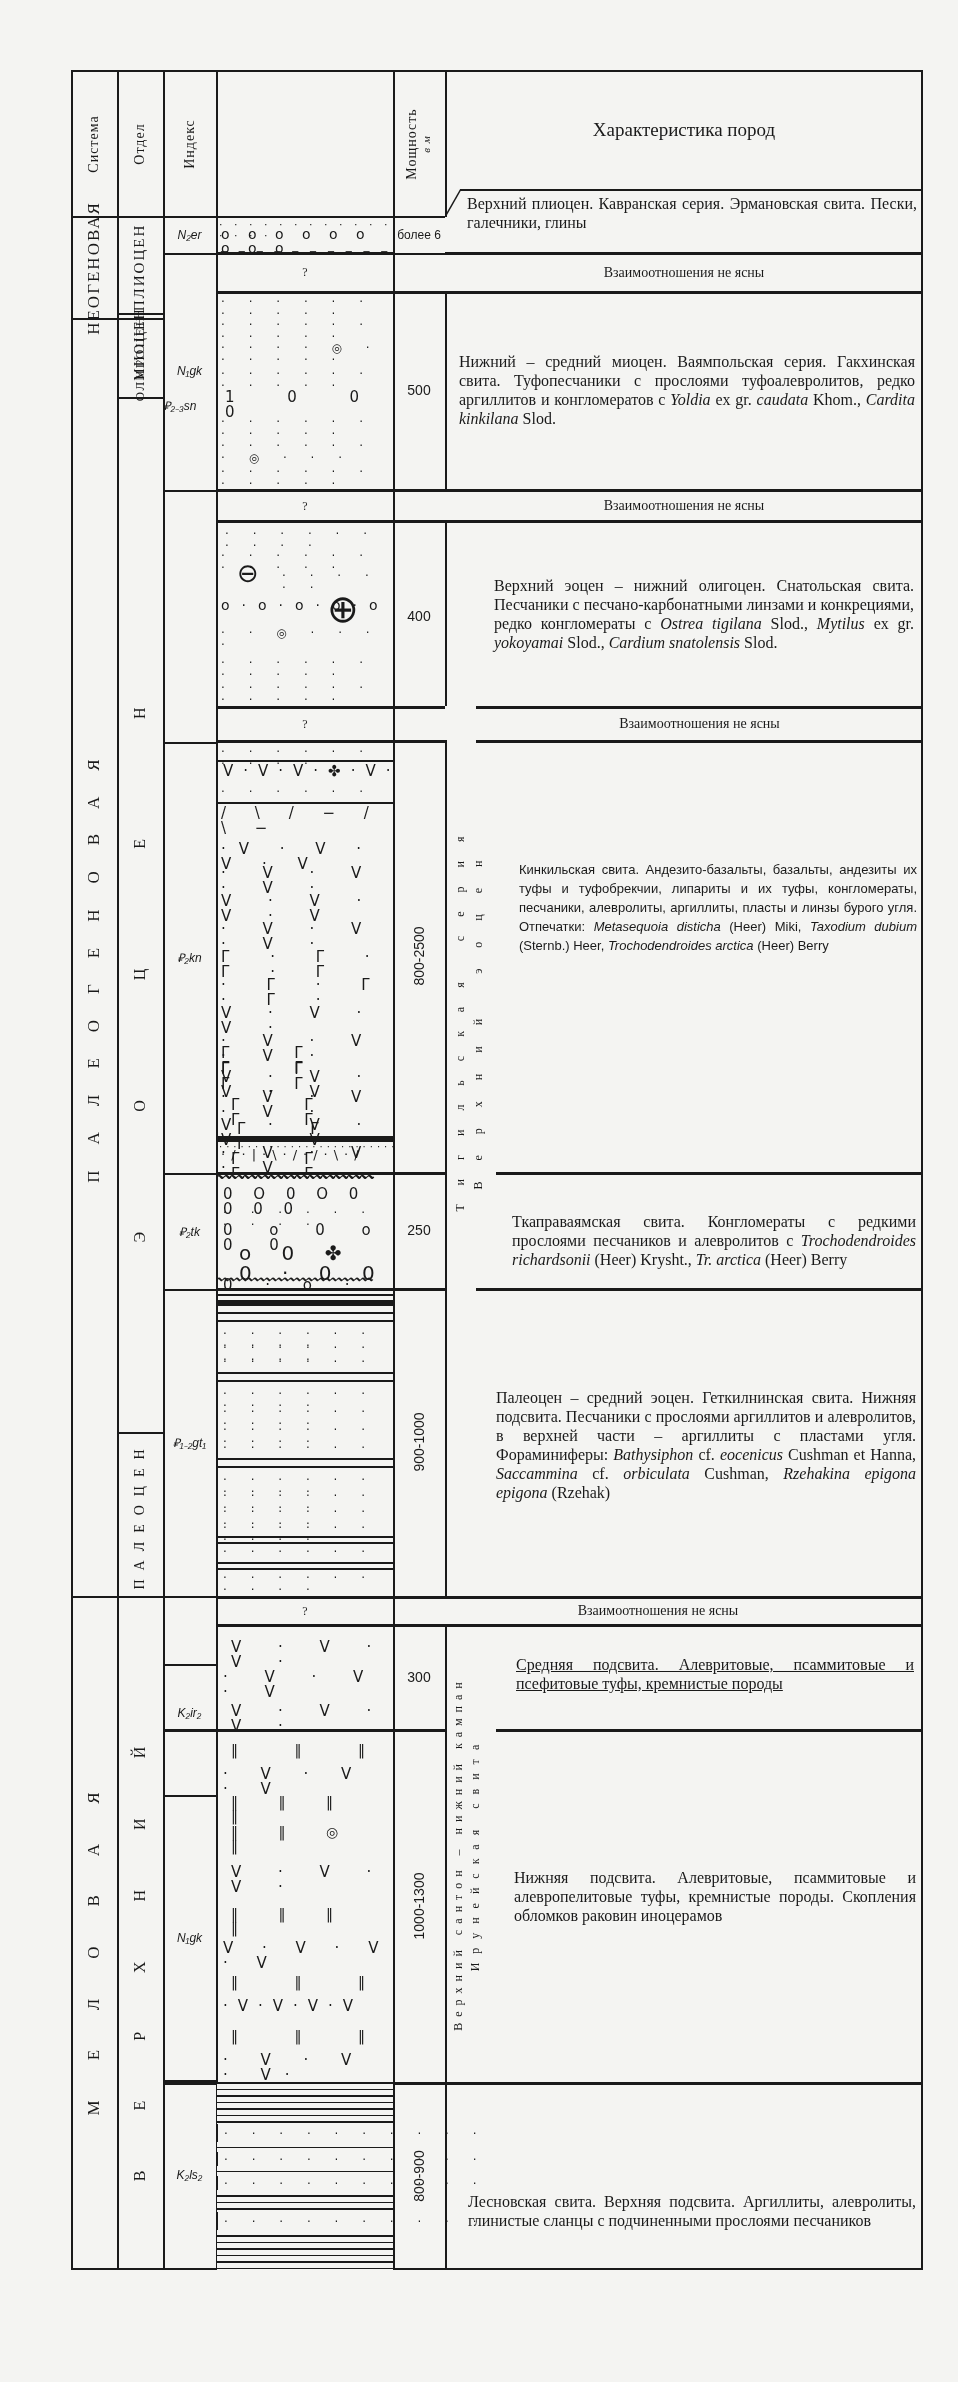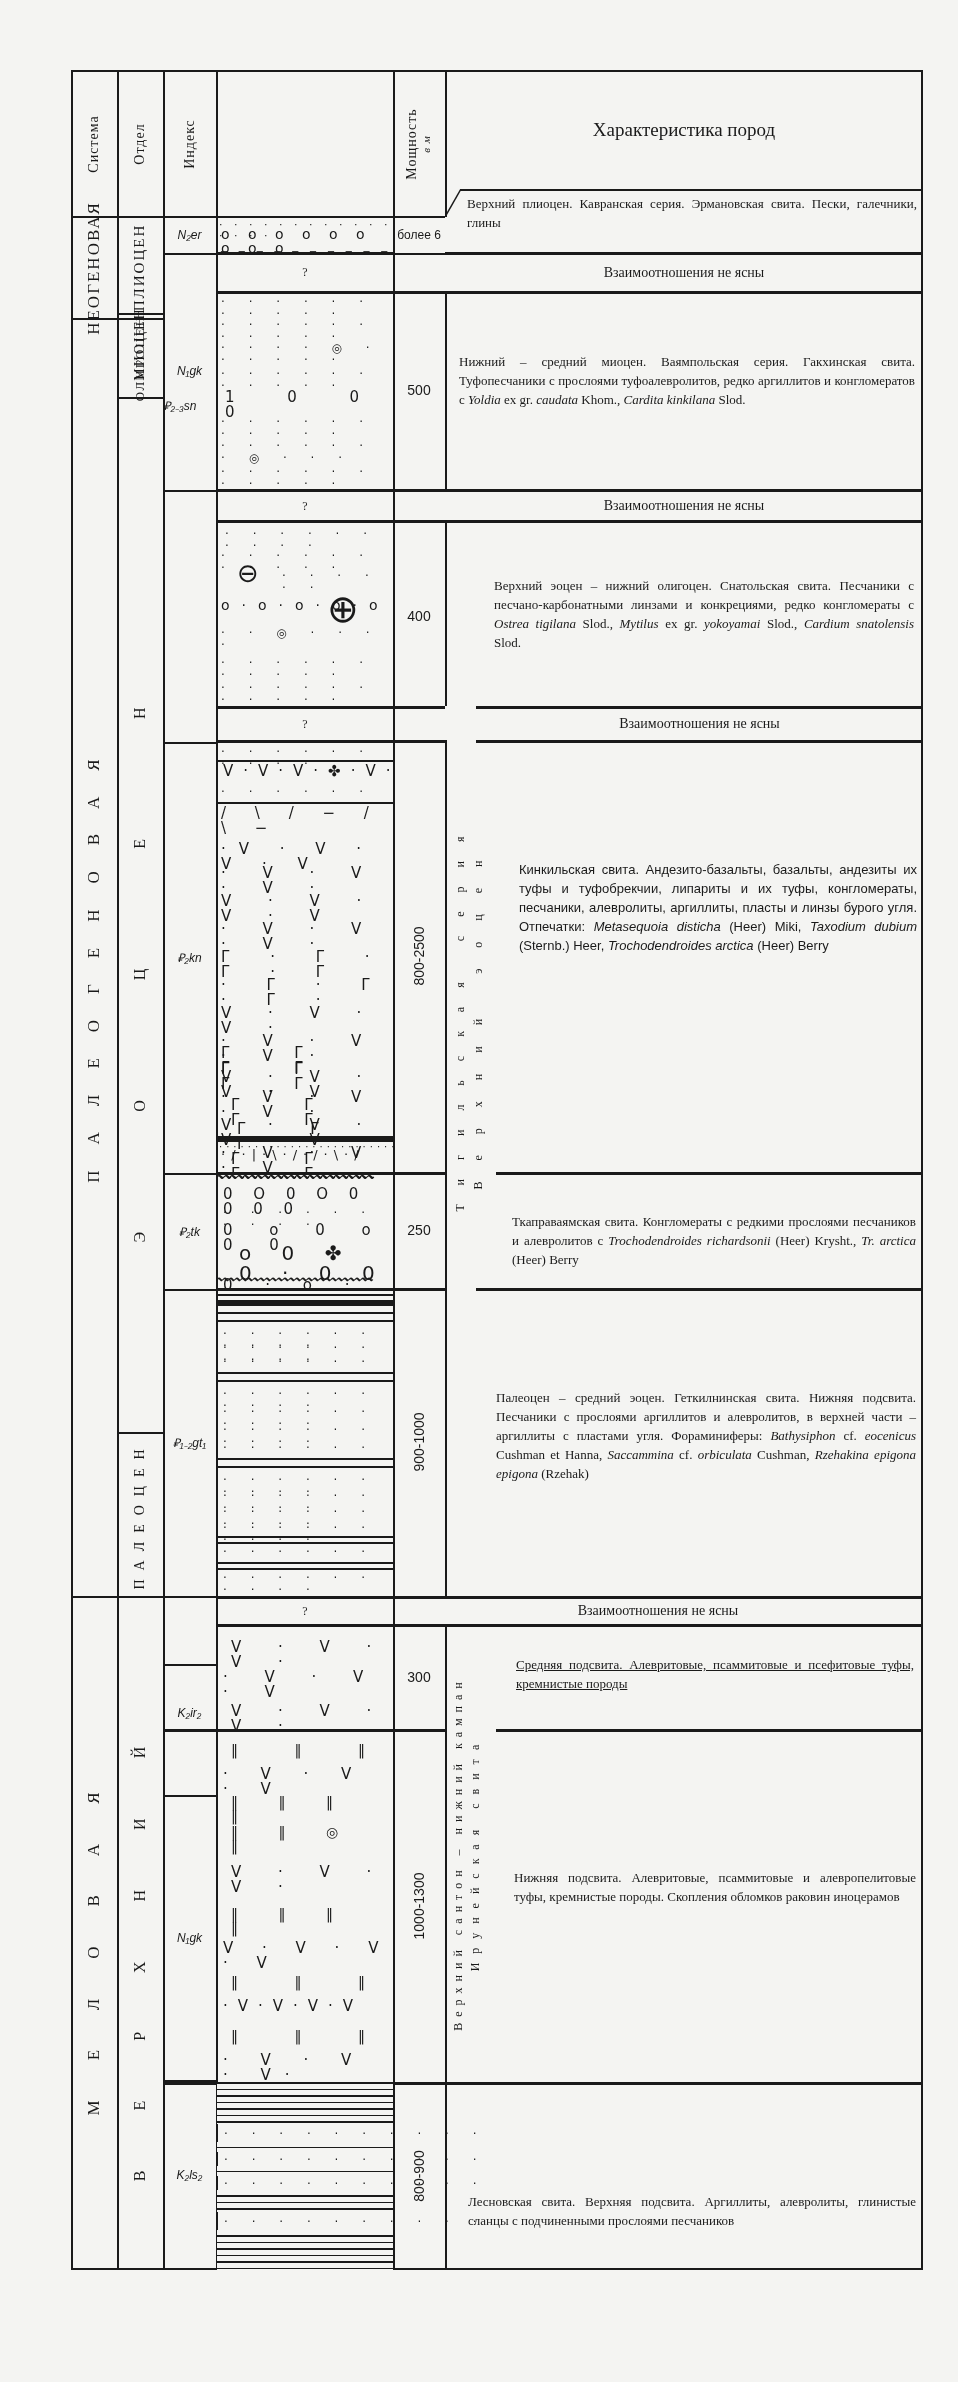--- a/index.html
+++ b/index.html
@@ -9,21 +9,21 @@
   .hline{position:absolute;background:#1a1a1a;height:1.5px;}
   .thick{height:2.5px;}
   .hdr{position:absolute;display:flex;align-items:center;justify-content:center;}
   .rot{transform:rotate(-90deg);white-space:nowrap;}
   .hdr-small{font-size:14px;letter-spacing:1px;}
   .hdr-big{font-size:19px;}
   .sys-label{position:absolute;display:flex;align-items:center;justify-content:center;font-size:17px;letter-spacing:2px;}
   .spaced{letter-spacing:26px;}
   .idx{position:absolute;font-size:12px;font-style:italic;font-family:"Liberation Sans",sans-serif;display:flex;align-items:center;justify-content:center;}
   .thk{position:absolute;font-size:14px;font-family:"Liberation Sans",sans-serif;display:flex;align-items:center;justify-content:center;}
-  .desc{position:absolute;font-size:13px;line-height:19px;text-align:justify;}
+  .desc{position:absolute;font-size:16px;line-height:19px;text-align:justify;}
   .desc i{font-style:italic;}
   .unk{position:absolute;font-size:14px;display:flex;align-items:center;justify-content:center;}
   .q{position:absolute;font-size:12px;display:flex;align-items:center;justify-content:center;}
   .pat{position:absolute;overflow:hidden;}
   .sym{position:absolute;font-family:"DejaVu Sans",sans-serif;font-size:17px;line-height:1;}
 </style>
 </head>
 <body>
 
 <div class="tbl"></div>

